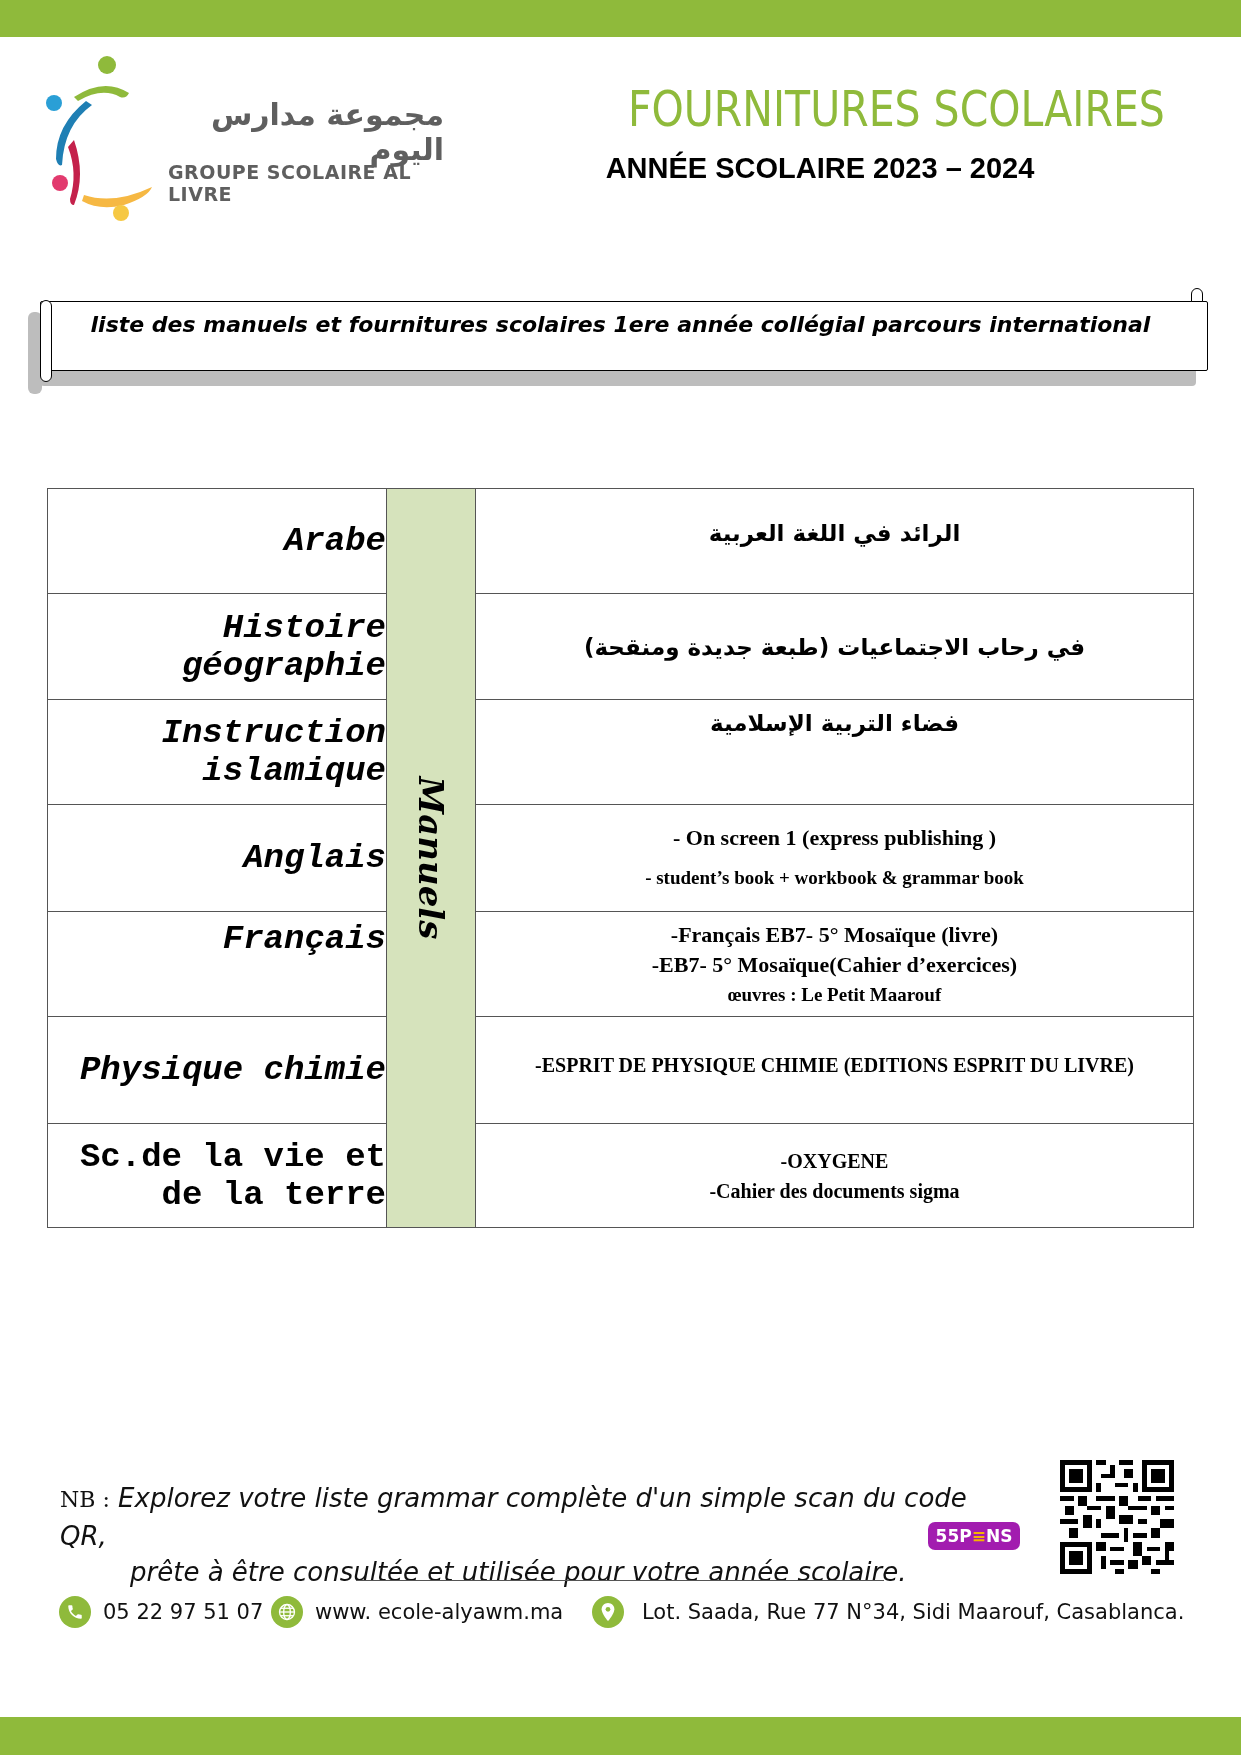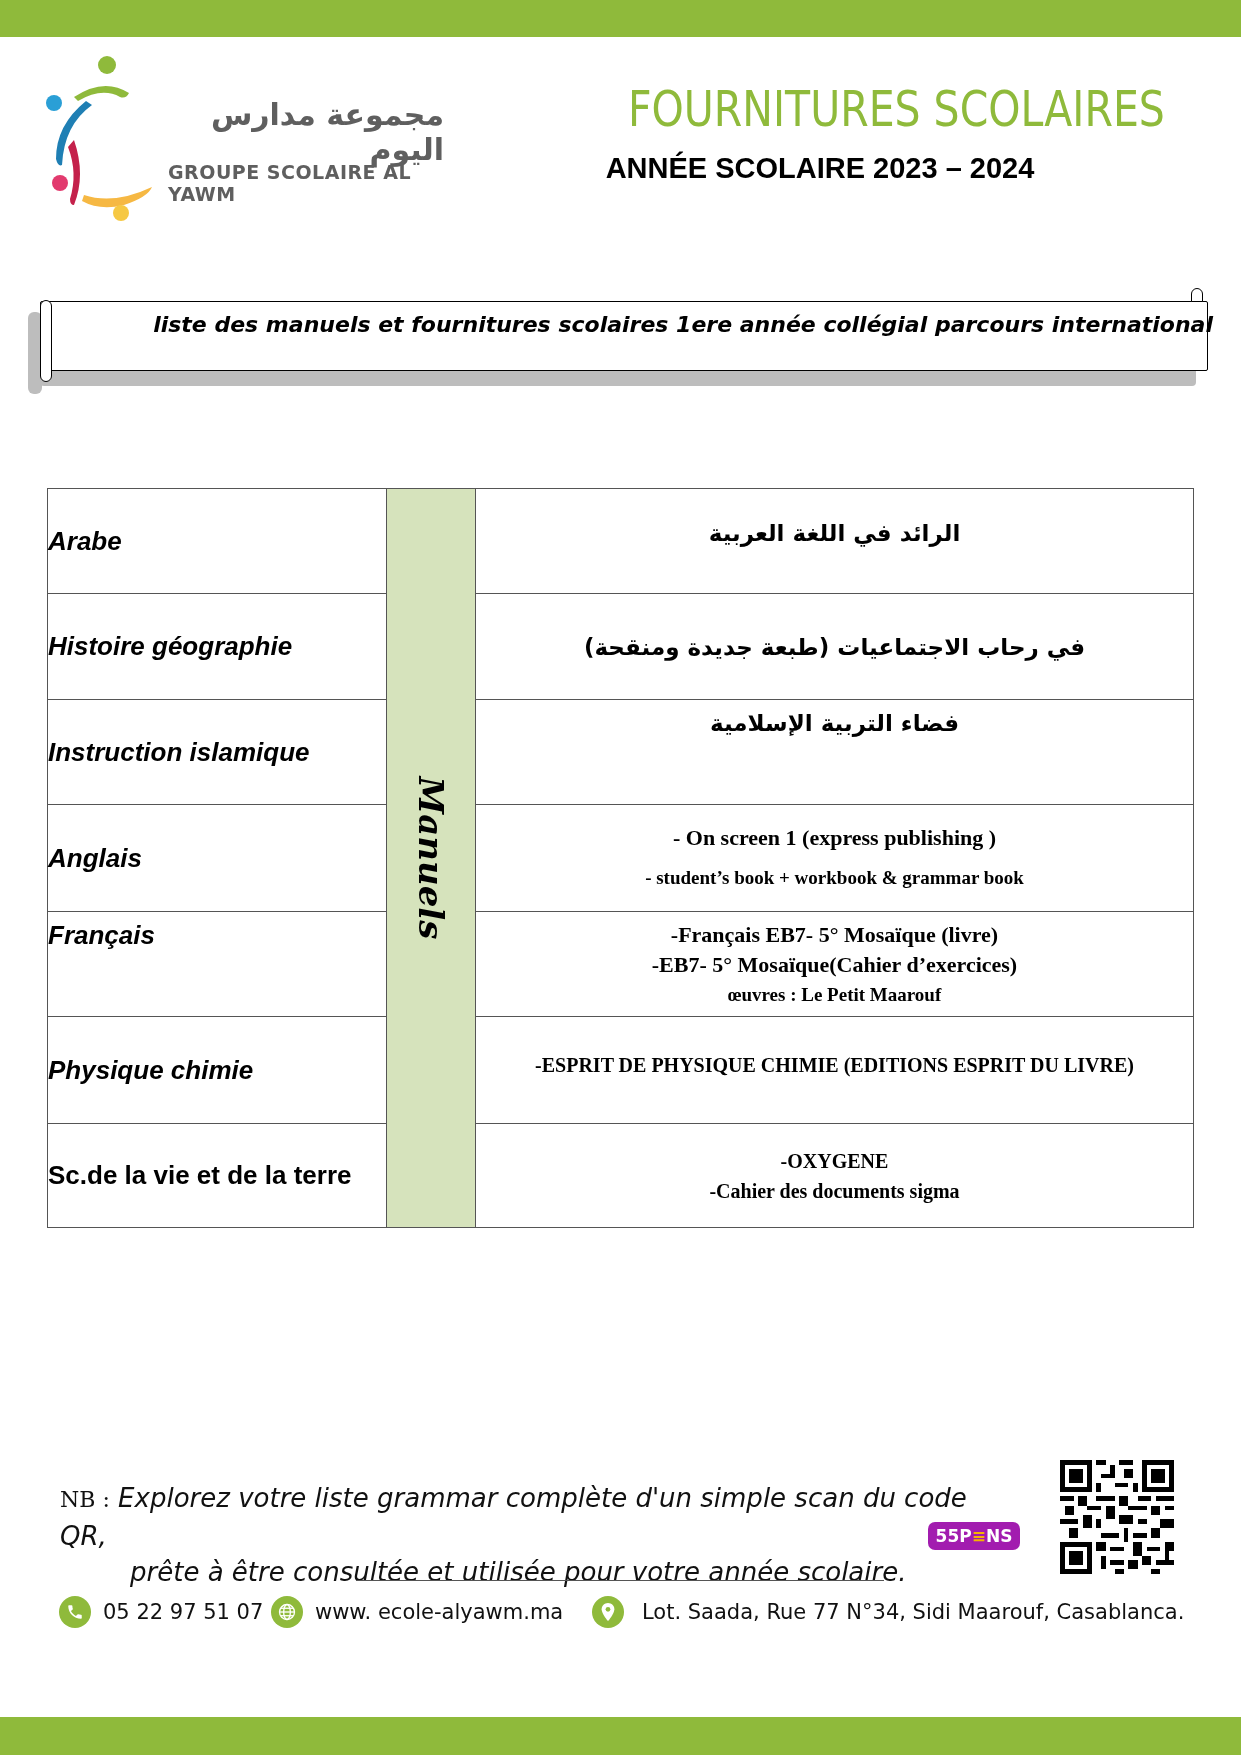--- a/index.html
+++ b/index.html
@@ -17,26 +17,26 @@
   .title { position:absolute; left:520px; top:80px; width:600px; text-align:right; font-family:"DejaVu Sans", sans-serif; font-size:50px; color:#8fba3b; letter-spacing:0px; transform:scaleX(0.82); transform-origin:right center; white-space:nowrap; }
   .subtitle { position:absolute; left:560px; top:152px; width:520px; text-align:center; font-family:"Liberation Sans", sans-serif; font-size:29px; font-weight:bold; white-space:nowrap; }
 
   
   .banner-wrap { position:absolute; left:28px; top:298px; width:1185px; height:100px; }
   .banner-shadow { position:absolute; left:12px; top:18px; width:1156px; height:70px; background:#bdbdbd; border-radius:4px; }
   .banner-shadow-left { position:absolute; left:0; top:14px; width:14px; height:82px; background:#bdbdbd; border-radius:6px; }
   .banner { position:absolute; left:12px; top:3px; width:1168px; height:70px; background:#fff; border:1.5px solid #000; border-radius:2px; box-sizing:border-box; }
   .banner-curl-left { position:absolute; left:12px; top:2px; width:12px; height:82px; border:1.5px solid #000; border-radius:6px; background:#fff; box-sizing:border-box; }
   .banner-curl-right { position:absolute; left:1163px; top:-10px; width:12px; height:14px; border:1.5px solid #000; border-radius:6px 6px 0 0; background:#fff; box-sizing:border-box; }
-  .banner-text { position:absolute; left:0; top:14px; width:1185px; text-align:right; font-family:"DejaVu Sans", sans-serif; font-size:22px; font-weight:bold; font-style:italic; white-space:nowrap; }
+  .banner-text { position:absolute; left:0; top:14px; width:1185px; text-align:center; font-family:"DejaVu Sans", sans-serif; font-size:22px; font-weight:bold; font-style:italic; white-space:nowrap; }
 
   
   .tbl { position:absolute; left:47px; top:488px; width:1147px; border-collapse:collapse; }
   .tbl td { border:1.5px solid #555; padding:0; }
-  .subj { width:338px; text-align:left; font-family:Liberation Sans, sans-serif; font-weight:bold; font-style:italic; font-size:26px; }
+  .subj { width:338px; text-align:right; font-family:Liberation Mono, monospace; font-weight:bold; font-style:italic; font-size:34px; }
   .subj.nonit { font-style:normal; }
   .cat { width:88px; background:#d6e3bc; position:relative; }
   .cat-label { position:absolute; left:50%; top:50%; transform:translate(-50%,-50%) rotate(90deg); font-family:"DejaVu Serif", serif; font-weight:bold; font-style:italic; font-size:34px; white-space:nowrap; }
   .book { text-align:center; font-family:"Liberation Serif", serif; font-weight:bold; font-size:20px; line-height:30px; }
   .book .ar { font-family:"DejaVu Sans", sans-serif; font-size:23px; direction:rtl; }
   .book .big { font-size:22px; }
   .book .sm { font-size:19px; }
   .valign-top { vertical-align:top; padding-top:8px !important; }
 
   
@@ -64,21 +64,21 @@
     <circle cx="63" cy="10" r="9" fill="#8fba3b"></circle>
     <path d="M30 42 Q60 22 85 38 Q82 44 76 42 Q58 32 34 46 Z" fill="#8fba3b"></path>
     <circle cx="10" cy="48" r="8" fill="#2a9fd6"></circle>
     <path d="M48 50 Q20 70 18 110 Q14 112 12 104 Q12 70 42 46 Z" fill="#1f7fb4"></path>
     <path d="M30 85 Q42 120 30 150 Q26 150 26 144 Q34 118 24 92 Z" fill="#c4214b"></path>
     <circle cx="16" cy="128" r="8" fill="#e23a6e"></circle>
     <path d="M40 140 Q70 150 108 132 Q104 142 80 150 Q56 156 38 146 Z" fill="#f6b843"></path>
     <circle cx="77" cy="158" r="8" fill="#f6c843"></circle>
   </svg>
   <div class="logo-ar">مجموعة مدارس اليوم</div>
-  <div class="logo-fr">GROUPE SCOLAIRE AL YAWM</div>
+  <div class="logo-fr">GROUPE SCOLAIRE AL LIVRE</div>
 </div>
 
 <div class="title">FOURNITURES SCOLAIRES</div>
 <div class="subtitle">ANNÉE SCOLAIRE 2023 – 2024</div>
 
 <div class="banner-wrap">
   <div class="banner-shadow-left"></div>
   <div class="banner-shadow"></div>
   <div class="banner"></div>
   <div class="banner-curl-left"></div>

